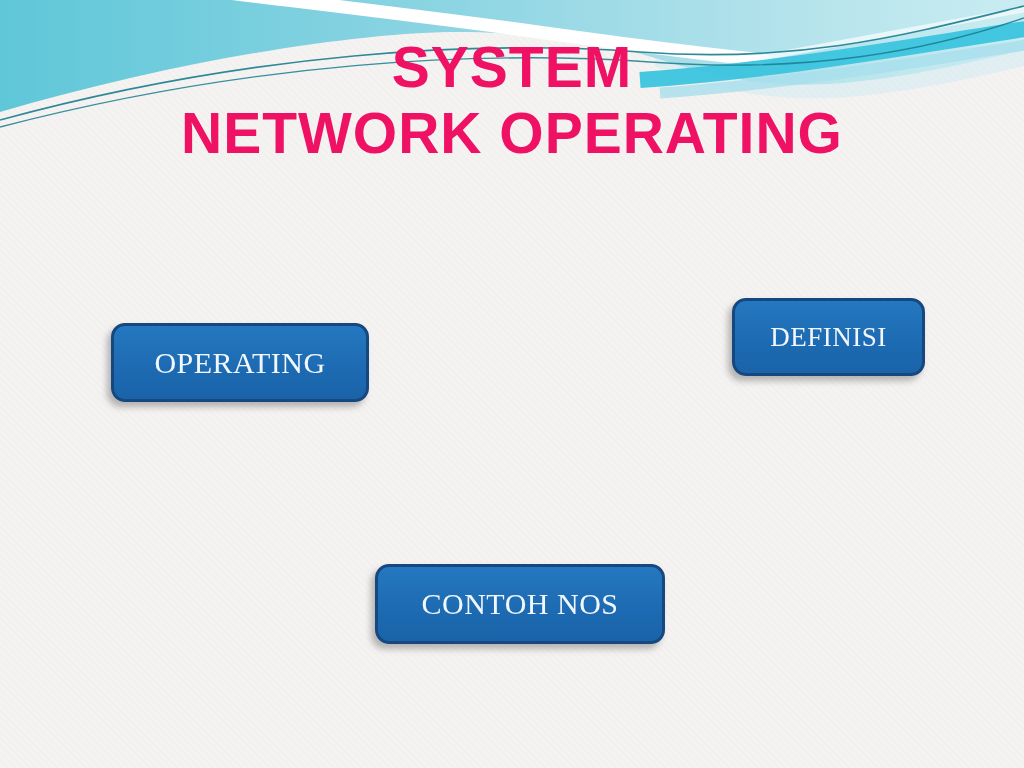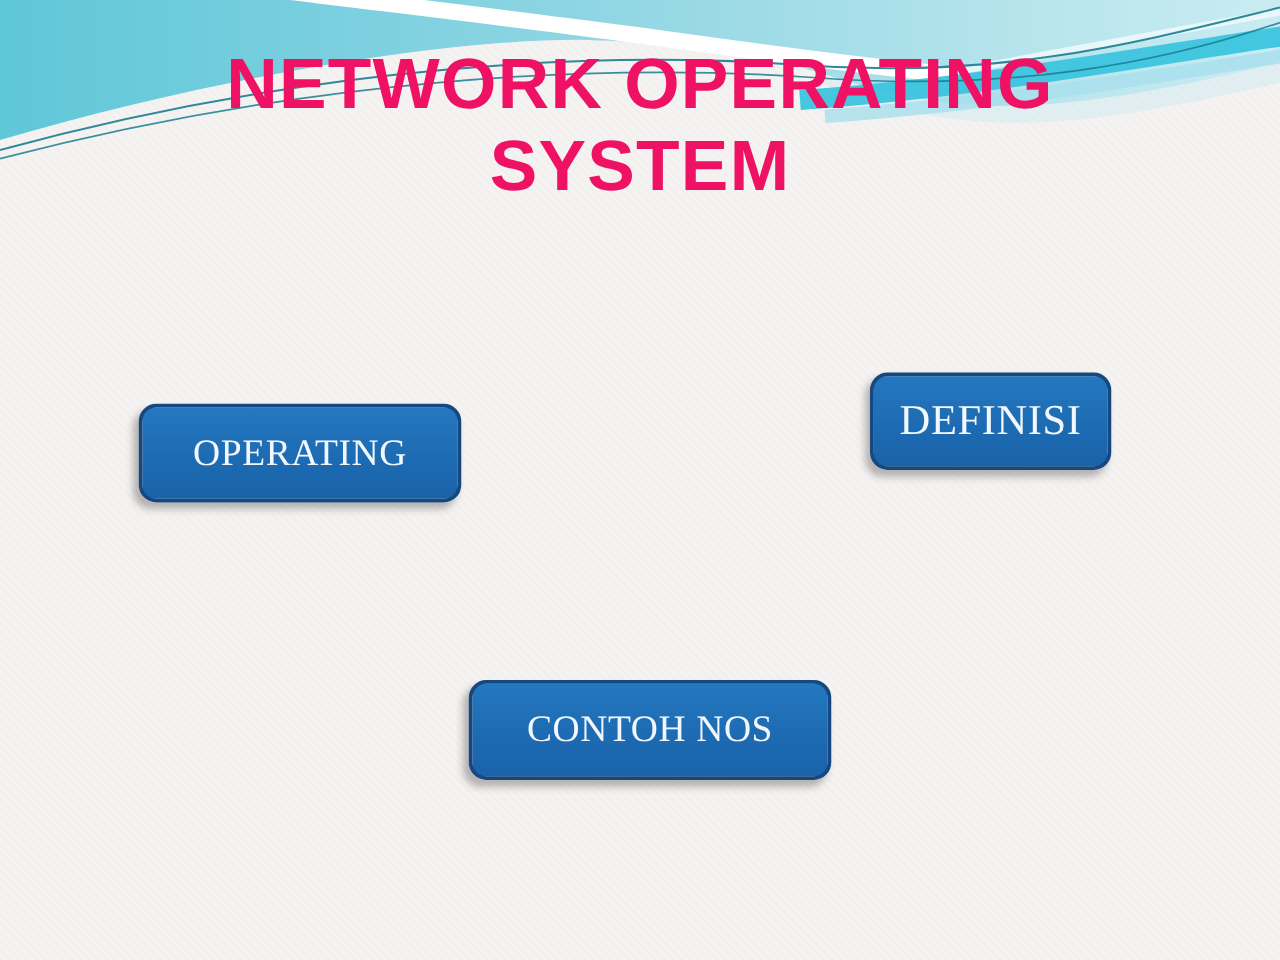--- a/index.html
+++ b/index.html
@@ -36,22 +36,22 @@
     border-radius:14px;
     box-shadow:-4px 5px 6px rgba(105,105,105,0.45);
     color:#f2f7fd;
     font-family:"Liberation Serif", serif;
     letter-spacing:0.5px;
     cursor:pointer;
     z-index:2;
     text-align:center;
   }
   .btn-pengenalan{left:111px;top:323px;width:252px;height:73px;font-size:30px;}
-  .btn-definisi{left:696px;top:298px;width:187px;height:72px;font-size:34px;}
-  .btn-contoh-nos{left:375px;top:544px;width:284px;height:74px;font-size:30px;}
+  .btn-definisi{left:732px;top:298px;width:187px;height:72px;font-size:27px;}
+  .btn-contoh-nos{left:375px;top:564px;width:284px;height:74px;font-size:30px;}
 </style>
 </head>
 <body>
 
 <div class="slide">
 
   <svg class="wave-header" viewBox="0 0 1024 280" xmlns="http://www.w3.org/2000/svg" aria-hidden="true">
     <defs>
       <linearGradient id="skyGrad" x1="0" y1="0" x2="1" y2="0">
         <stop offset="0" stop-color="#5fc7d8"></stop>
@@ -70,22 +70,22 @@
     <path d="M760 58 C 870 38 955 22 1032 8" fill="none" stroke="#eef9fb" stroke-width="6" opacity="0.85"></path>
 
     <path d="M640 80 C 780 70 900 48 1032 28" fill="none" stroke="#3cc4de" stroke-width="16" opacity="0.95"></path>
     <path d="M660 93 C 800 83 930 60 1032 44" fill="none" stroke="#a8dfec" stroke-width="11" opacity="0.8"></path>
 
     <path d="M0 120 C 250 52 480 40 640 52 C 800 64 910 34 1024 6" fill="none" stroke="#187c8e" stroke-width="1.6" opacity="0.9"></path>
     <path d="M0 127 C 250 62 480 50 650 62 C 810 74 930 50 1024 18" fill="none" stroke="#187c8e" stroke-width="1.4" opacity="0.85"></path>
   </svg>
 
   <h1 class="slide-title">
+    <span class="line">SYSTEM</span>
     <span class="line">NETWORK OPERATING</span>
-    <span class="line">SYSTEM</span>
   </h1>
 
   <div class="nav-btn btn-pengenalan">OPERATING</div>
 
   <div class="nav-btn btn-definisi">DEFINISI</div>
 
   <div class="nav-btn btn-contoh-nos">CONTOH NOS</div>
 
 </div>
 

